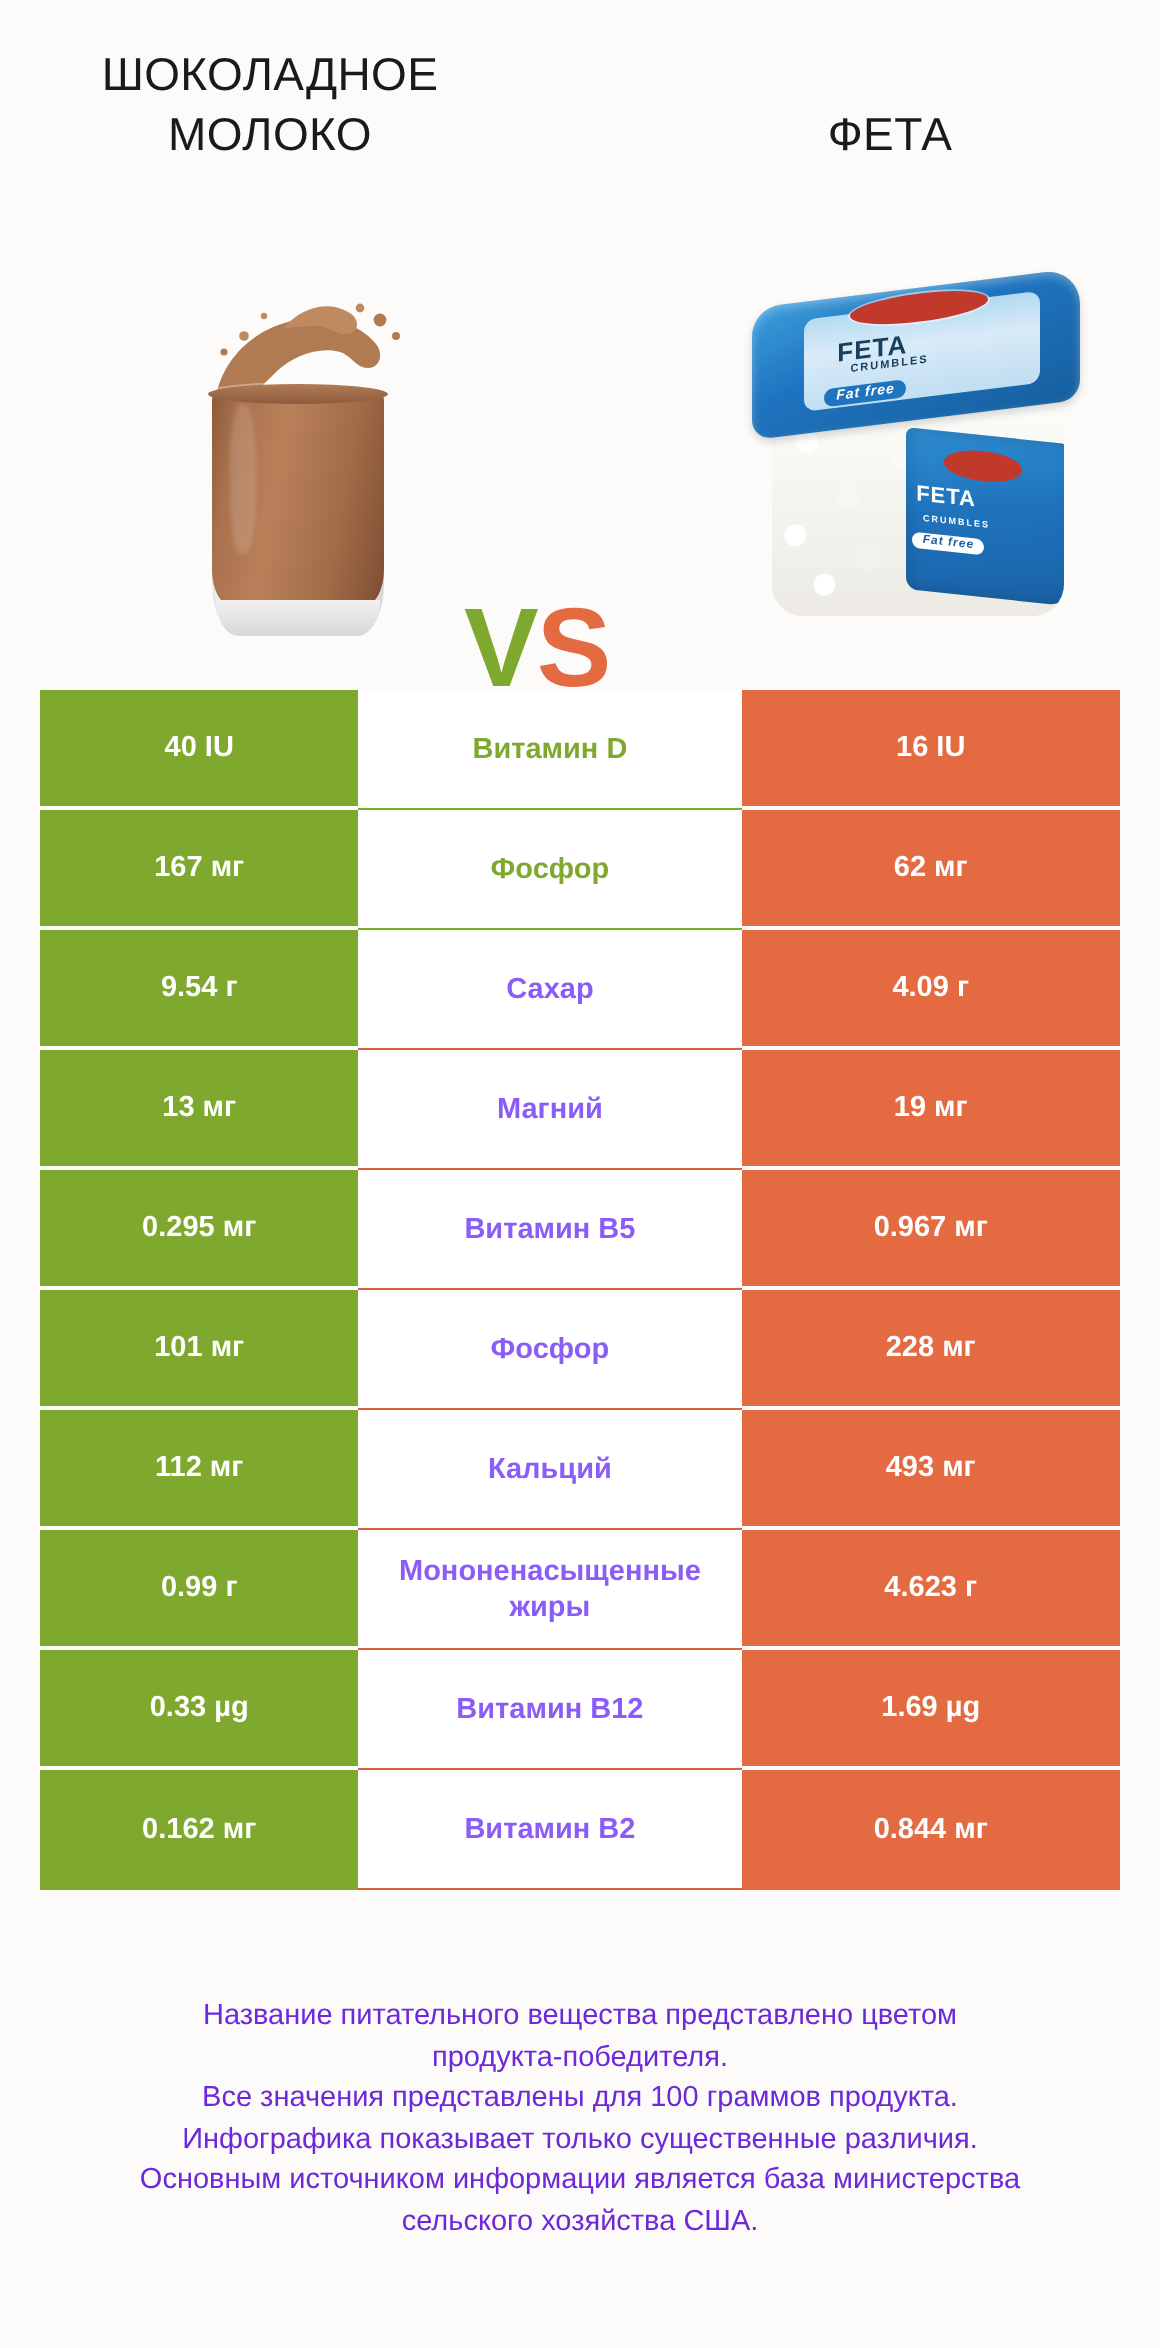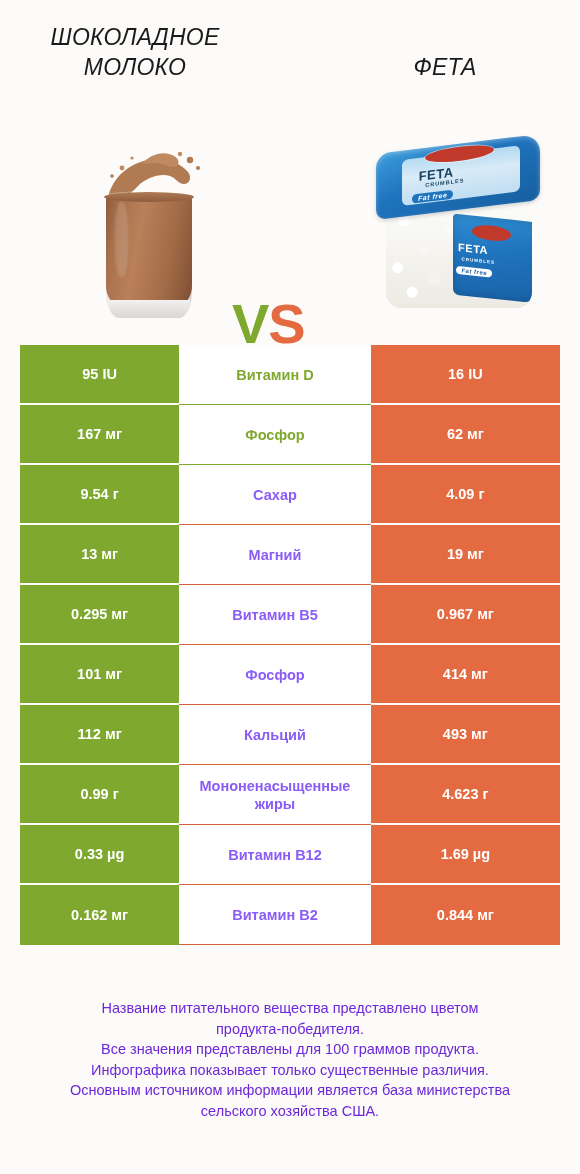--- a/index.html
+++ b/index.html
@@ -21,21 +21,20 @@
     background: #fcfbf9;
   }
 
   
   .headers {
     position: absolute;
     top: 0;
     left: 0;
     width: 464px;
     height: 118px;
-    font-style: italic;
   }
   .prod-title {
     position: absolute;
     color: #1a1a1a;
     font-size: 23px;
     line-height: 30px;
     font-weight: 400;
     text-align: center;
     letter-spacing: 0.2px;
   }
@@ -363,21 +362,21 @@
         <div class="tub-text lid-feta">FETA</div>
         <div class="tub-text lid-crumbles">CRUMBLES</div>
         <div class="tub-text lid-fatfree">Fat free</div>
       </div>
     </div>
 
   </div>
 
   <div class="table" id="nutrient-table">
       <div class="row win-left">
-        <div class="cell left">95 IU</div>
+        <div class="cell left">40 IU</div>
         <div class="cell mid">Витамин D</div>
         <div class="cell right">16 IU</div>
       </div>
       <div class="row win-left">
         <div class="cell left">167 мг</div>
         <div class="cell mid">Фосфор</div>
         <div class="cell right">62 мг</div>
       </div>
       <div class="row win-right">
         <div class="cell left">9.54 г</div>
@@ -390,21 +389,21 @@
         <div class="cell right">19 мг</div>
       </div>
       <div class="row win-right">
         <div class="cell left">0.295 мг</div>
         <div class="cell mid">Витамин B5</div>
         <div class="cell right">0.967 мг</div>
       </div>
       <div class="row win-right">
         <div class="cell left">101 мг</div>
         <div class="cell mid">Фосфор</div>
-        <div class="cell right">414 мг</div>
+        <div class="cell right">228 мг</div>
       </div>
       <div class="row win-right">
         <div class="cell left">112 мг</div>
         <div class="cell mid">Кальций</div>
         <div class="cell right">493 мг</div>
       </div>
       <div class="row win-right">
         <div class="cell left">0.99 г</div>
         <div class="cell mid wrap">Мононенасыщенные жиры</div>
         <div class="cell right">4.623 г</div>

